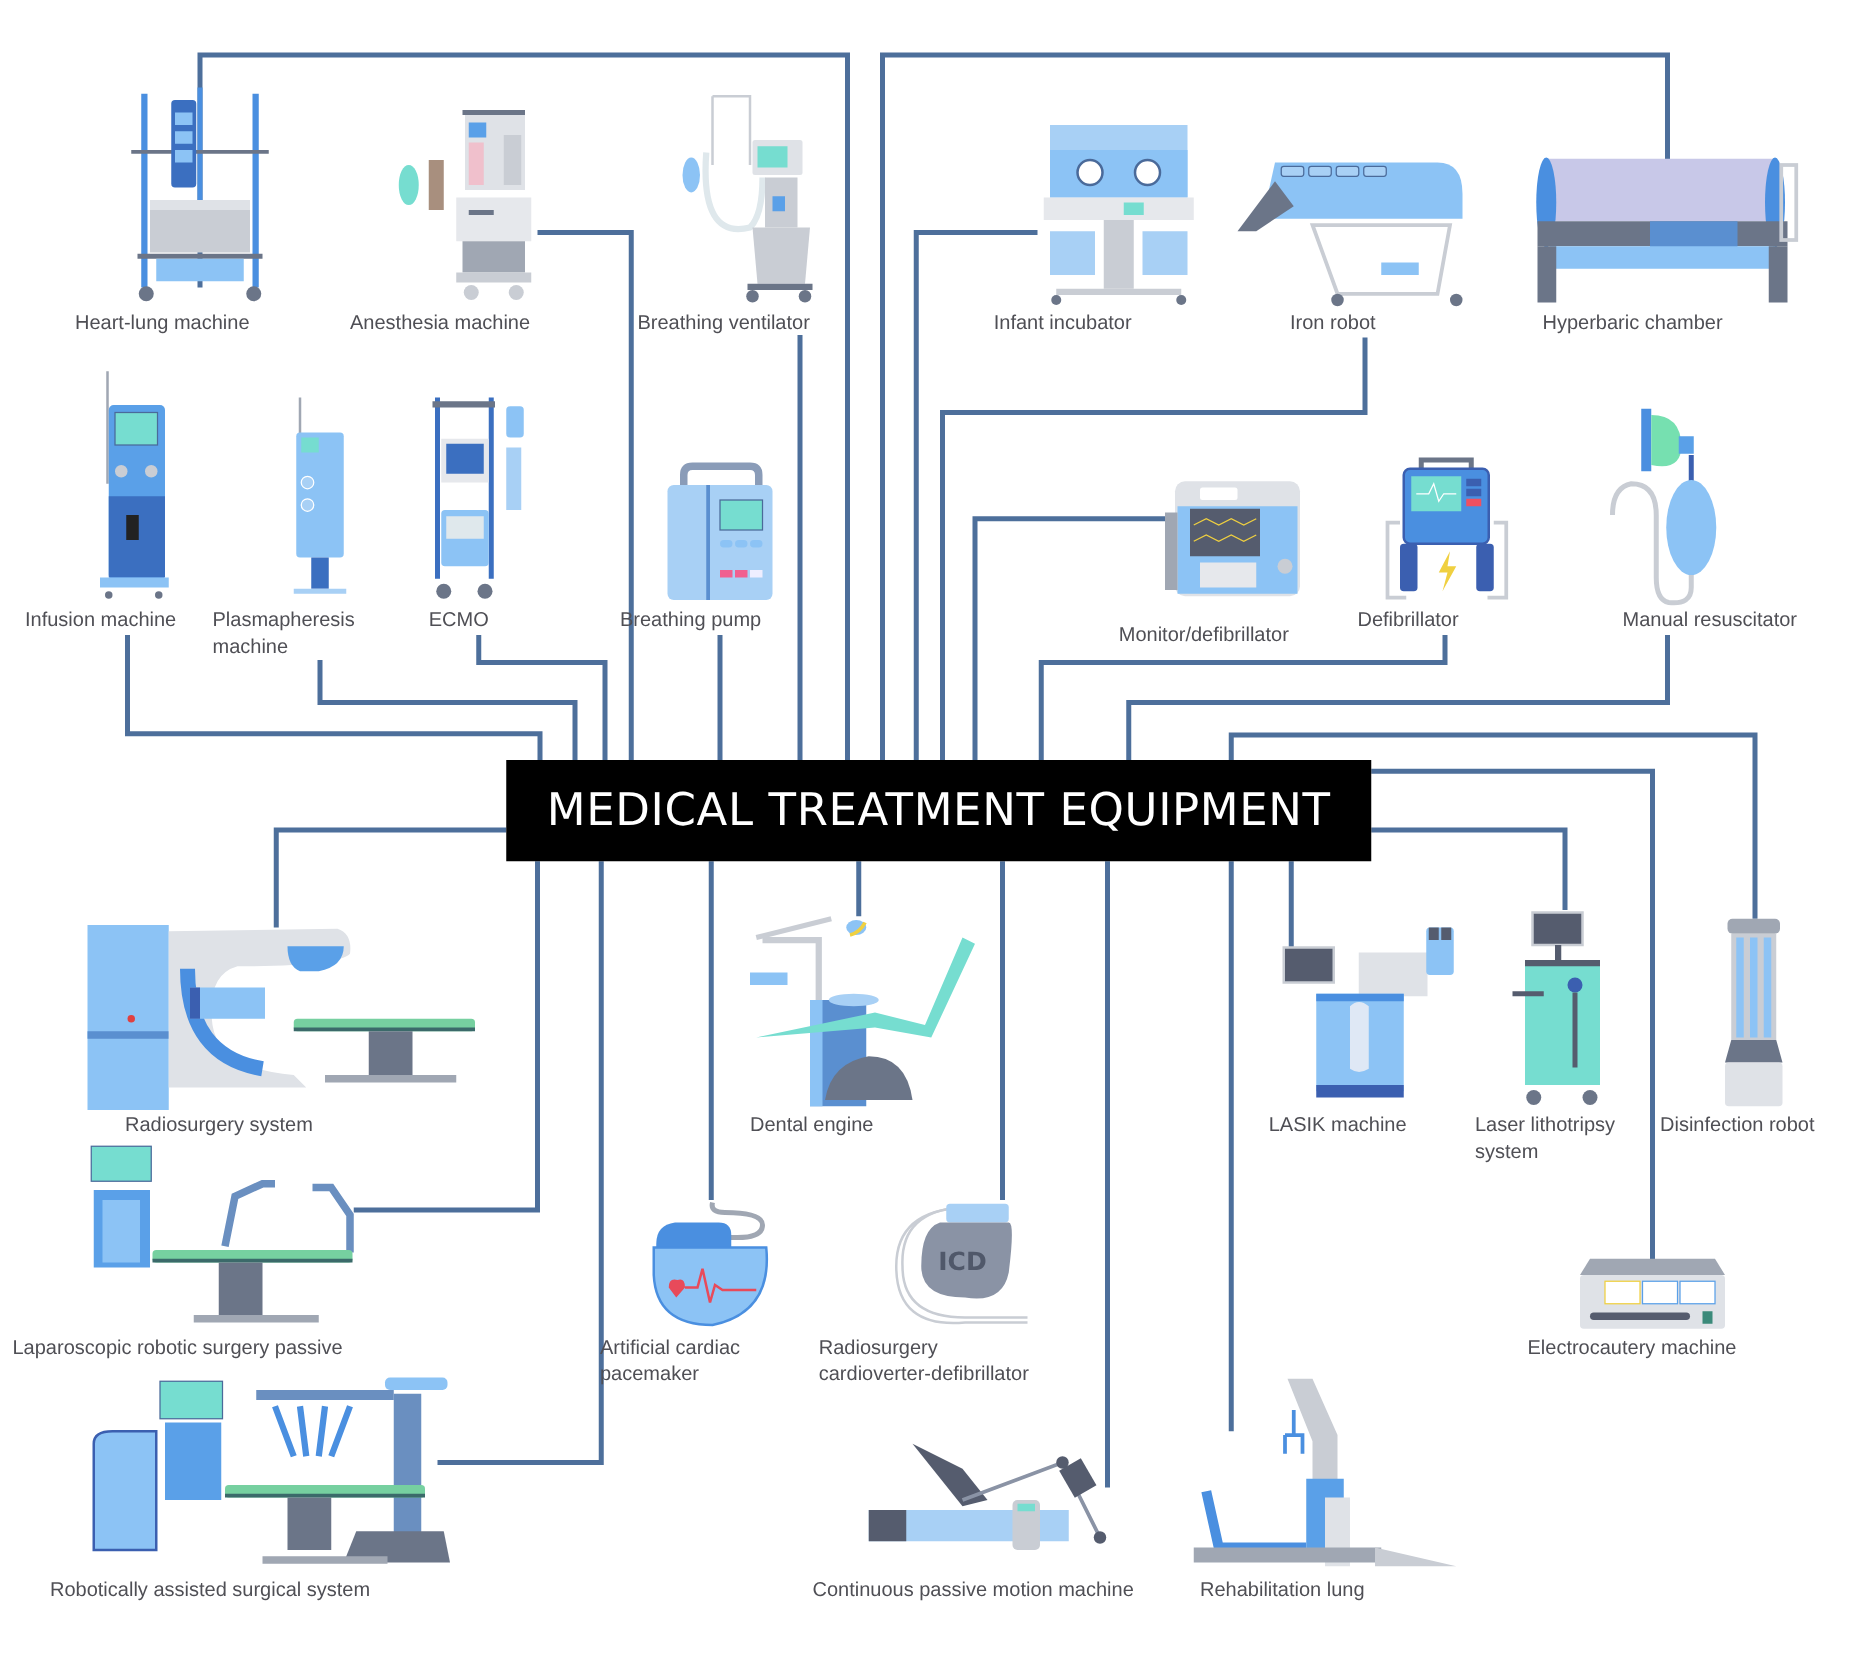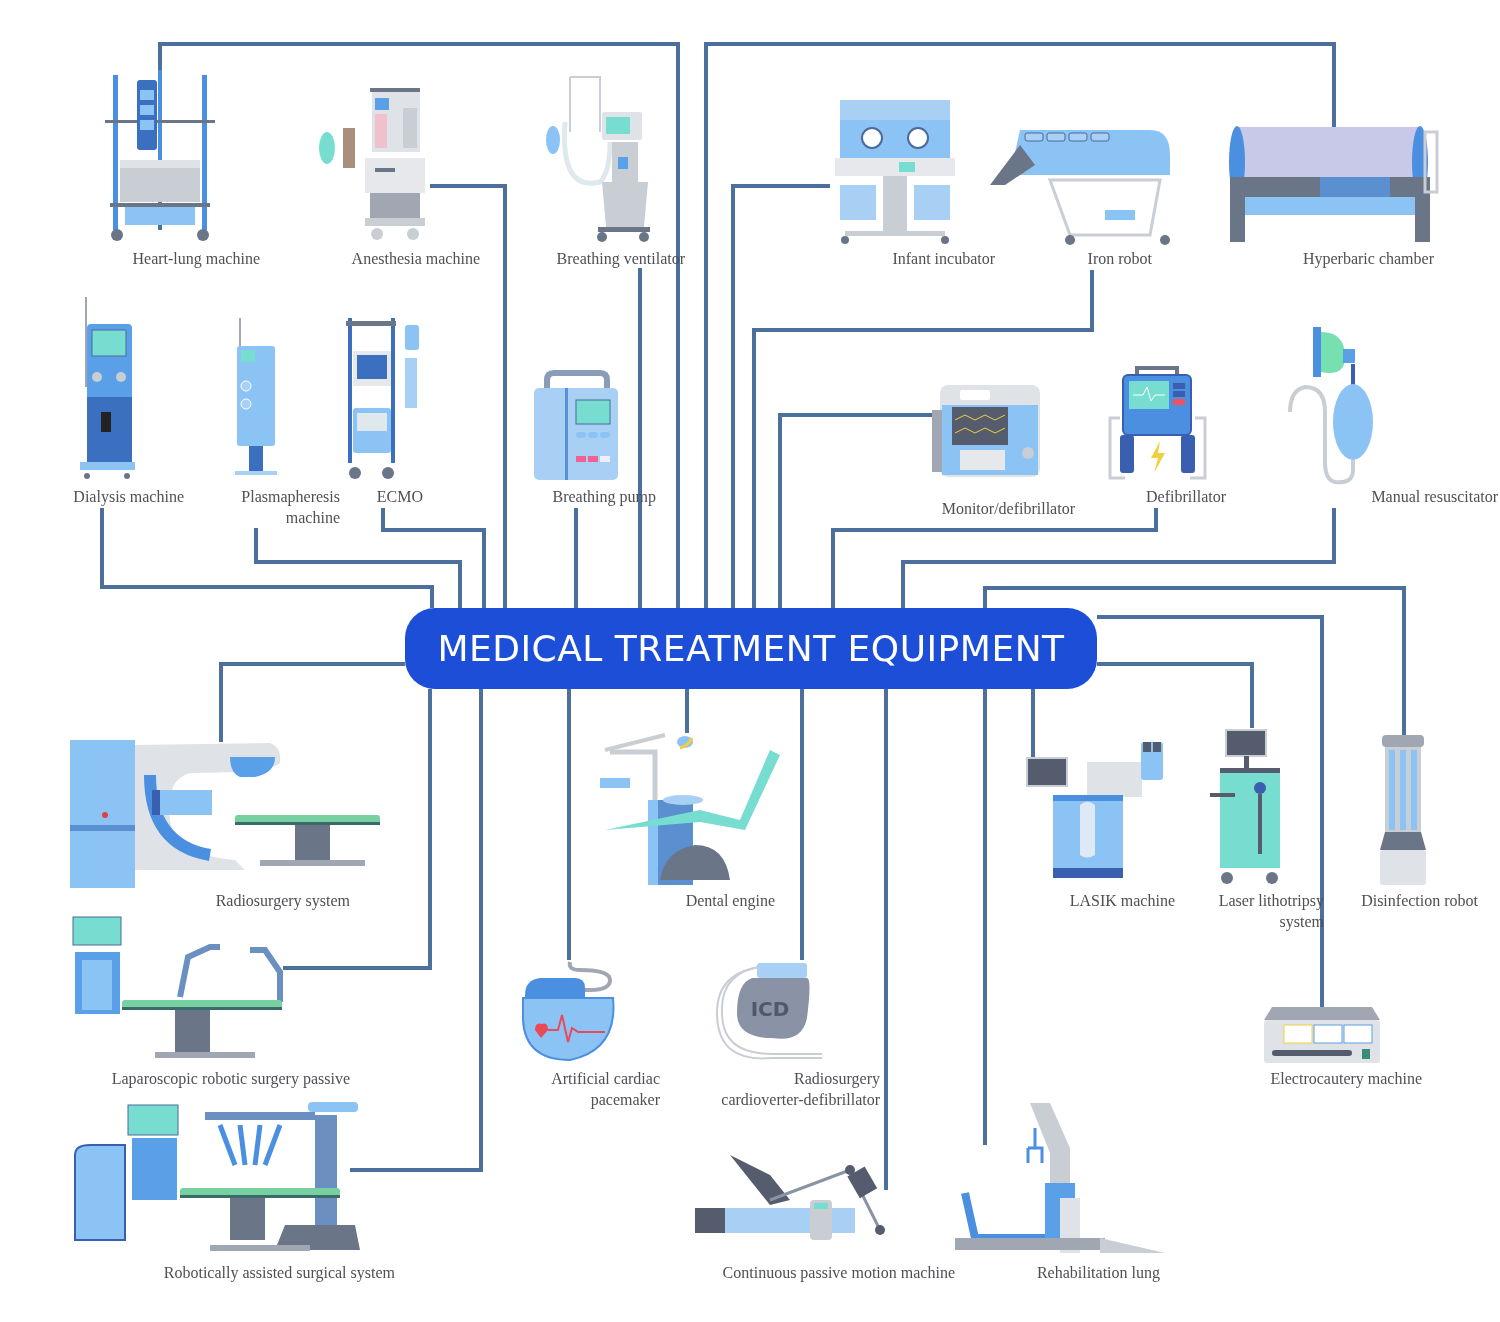--- a/index.html
+++ b/index.html
@@ -1,26 +1,26 @@
 <!DOCTYPE html>
 <html><head>
 <meta charset="utf-8">
 <style>
   html, body { margin:0; padding:0; background:#ffffff; }
   body { width:1500px; height:1322px; position:relative; overflow:hidden;
          font-family:"DejaVu Sans", sans-serif; }
   #wires { position:absolute; left:0; top:0; width:1500px; height:1322px; }
   #wires polyline { fill:none; stroke:#4d6f9b; stroke-width:4; stroke-linejoin:miter; }
   .hub { position:absolute; left:405px; top:608px; width:692px; height:81px;
-         background:#1d4ed8; color:#fff; display:flex; align-items:center; justify-content:center;
-         font-size:36px; letter-spacing:0.5px; font-family:"DejaVu Sans", sans-serif; font-weight:normal;border-radius:30px; }
+         background:#000000; color:#fff; display:flex; align-items:center; justify-content:center;
+         font-size:36px; letter-spacing:0.5px; font-family:"DejaVu Sans", sans-serif; font-weight:normal; }
   .item { position:absolute; }
   .item svg.ico { position:absolute; overflow:visible; }
-  .label { position:absolute; color:#4f4f55; font-size:16px; text-align:right; line-height:21px;
-           white-space:pre-line; font-family:Liberation Serif, serif; }
+  .label { position:absolute; color:#4f4f55; font-size:16px; text-align:left; line-height:21px;
+           white-space:pre-line; font-family:Liberation Sans, sans-serif; }
 </style>
 </head>
 <body>
 
 <svg id="wires" xmlns="http://www.w3.org/2000/svg">
 
   <polyline points="160,230 160,44 678,44 678,608"></polyline>
   <polyline points="430,186 505,186 505,608"></polyline>
   <polyline points="640,268 640,608"></polyline>
   <polyline points="102,508 102,587 432,587 432,608"></polyline>
@@ -163,21 +163,21 @@
     <rect x="12" y="32" width="45" height="140" rx="4" fill="#5aa0e8"></rect>
       <rect x="17" y="38" width="34" height="26" fill="#76ddd0" stroke="#4a6a9a"></rect>
     <circle cx="22" cy="85" r="5" fill="#c9cdd4"></circle>
       <circle cx="46" cy="85" r="5" fill="#c9cdd4"></circle>
     <rect x="12" y="105" width="45" height="65" fill="#3b6fc0"></rect>
       <rect x="26" y="120" width="10" height="20" fill="#222"></rect>
     <rect x="5" y="170" width="55" height="8" fill="#8cc3f5"></rect>
     <circle cx="12" cy="184" r="3" fill="#6b7588"></circle>
       <circle cx="52" cy="184" r="3" fill="#6b7588"></circle>
   </svg>
-  <div class="label" style="left:20px;top:486px;width:164px">Dialysis machine</div>
+  <div class="label" style="left:20px;top:486px;width:164px">Infusion machine</div>
 </div>
 
 <div class="item">
   <svg class="ico" style="left:225px;top:316px" width="60" height="168" viewBox="0 0 60 168">
     <rect x="14" y="2" width="2" height="30" fill="#a0a7b3"></rect>
     <rect x="12" y="30" width="38" height="100" rx="3" fill="#8cc3f5"></rect>
       <rect x="16" y="34" width="14" height="12" fill="#76ddd0"></rect>
     <circle cx="21" cy="70" r="5" fill="#a8d0f5" stroke="#fff"></circle>
       <circle cx="21" cy="88" r="5" fill="#a8d0f5" stroke="#fff"></circle>
     <rect x="24" y="130" width="14" height="25" fill="#3b6fc0"></rect>

